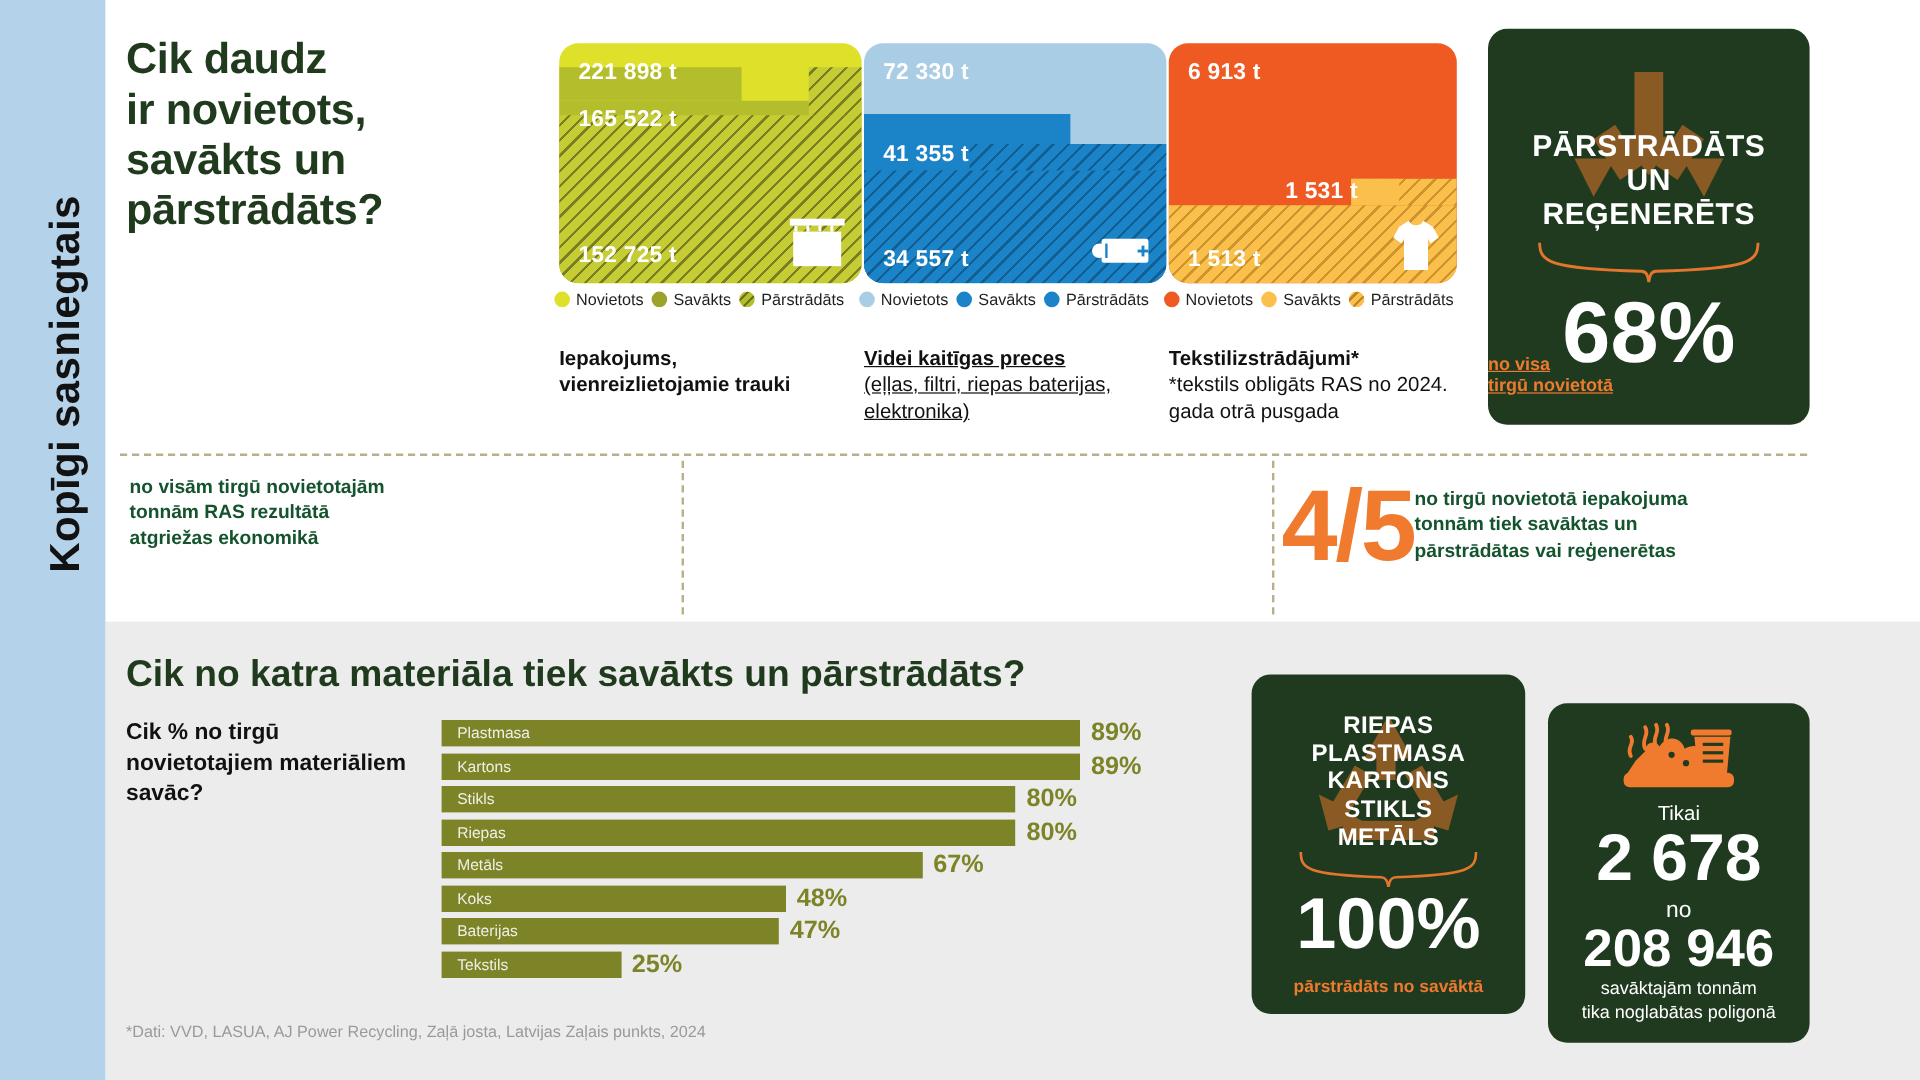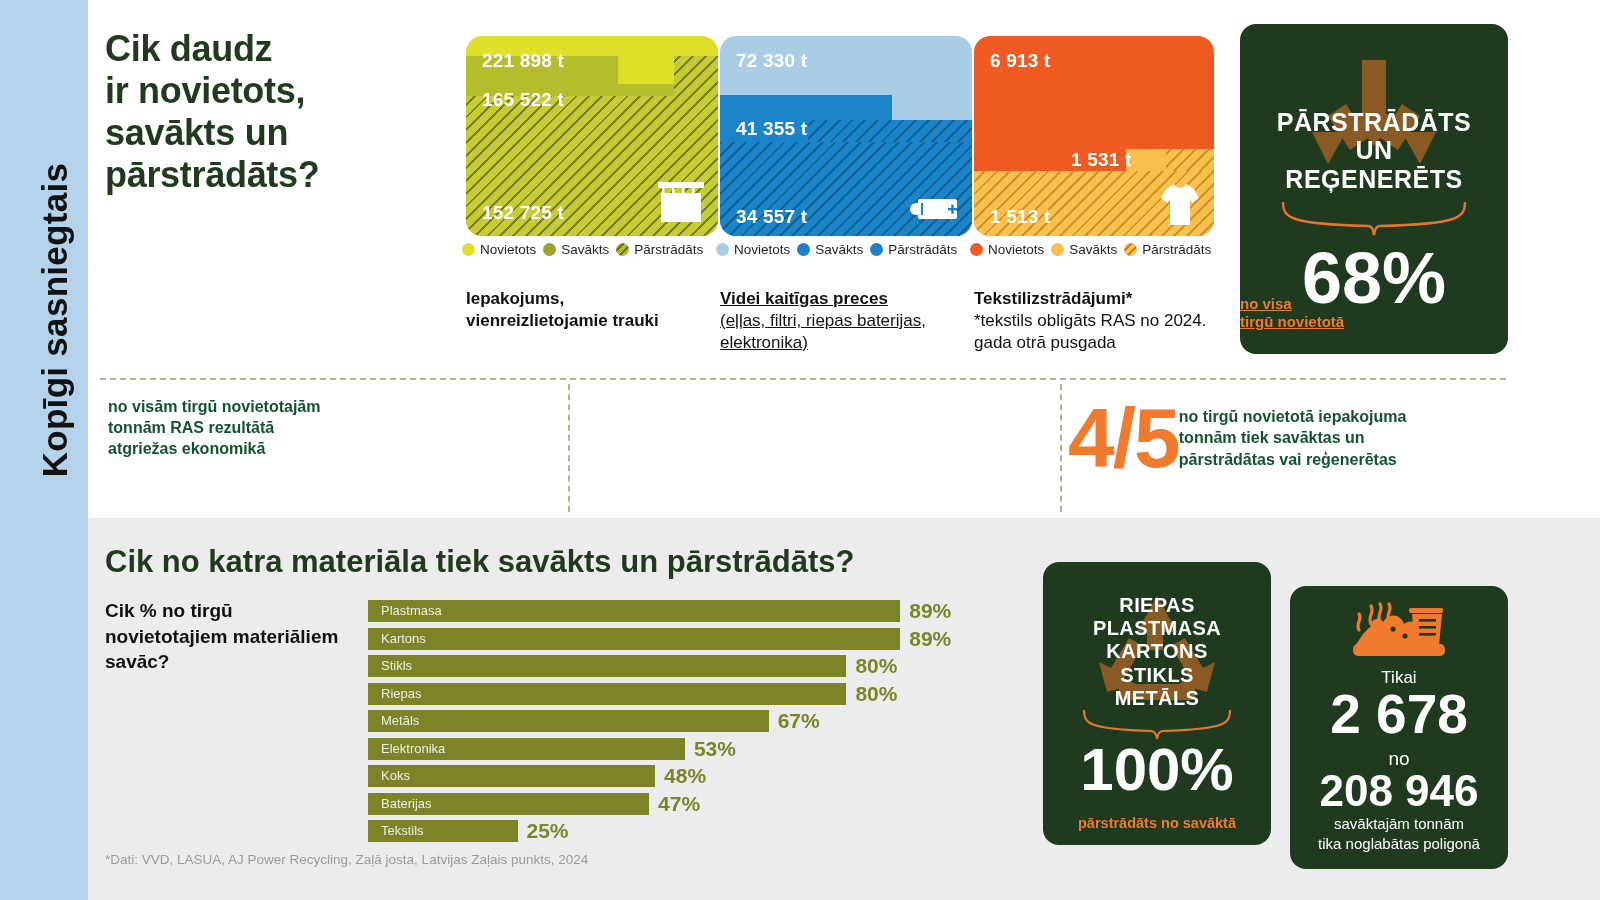--- a/index.html
+++ b/index.html
@@ -328,25 +328,20 @@
     </div>
     <div class="brow">
       <div class="bbar" style="width: 478.4px; background: rgb(125, 132, 39);"></div>
       <div class="bname">Riepas</div>
       <div class="bval" style="left: 487.4px; color: rgb(125, 132, 39);">80%</div>
     </div>
     <div class="brow">
       <div class="bbar" style="width: 400.66px; background: rgb(125, 132, 39);"></div>
       <div class="bname">Metāls</div>
       <div class="bval" style="left: 409.66px; color: rgb(125, 132, 39);">67%</div>
-    </div>
-    <div class="brow">
-      <div class="bbar" style="width: 316.94px; background: rgb(125, 132, 39);"></div>
-      <div class="bname">Elektronika</div>
-      <div class="bval" style="left: 325.94px; color: rgb(125, 132, 39);">53%</div>
     </div>
     <div class="brow">
       <div class="bbar" style="width: 287.04px; background: rgb(125, 132, 39);"></div>
       <div class="bname">Koks</div>
       <div class="bval" style="left: 296.04px; color: rgb(125, 132, 39);">48%</div>
     </div>
     <div class="brow">
       <div class="bbar" style="width: 281.06px; background: rgb(125, 132, 39);"></div>
       <div class="bname">Baterijas</div>
       <div class="bval" style="left: 290.06px; color: rgb(125, 132, 39);">47%</div>

